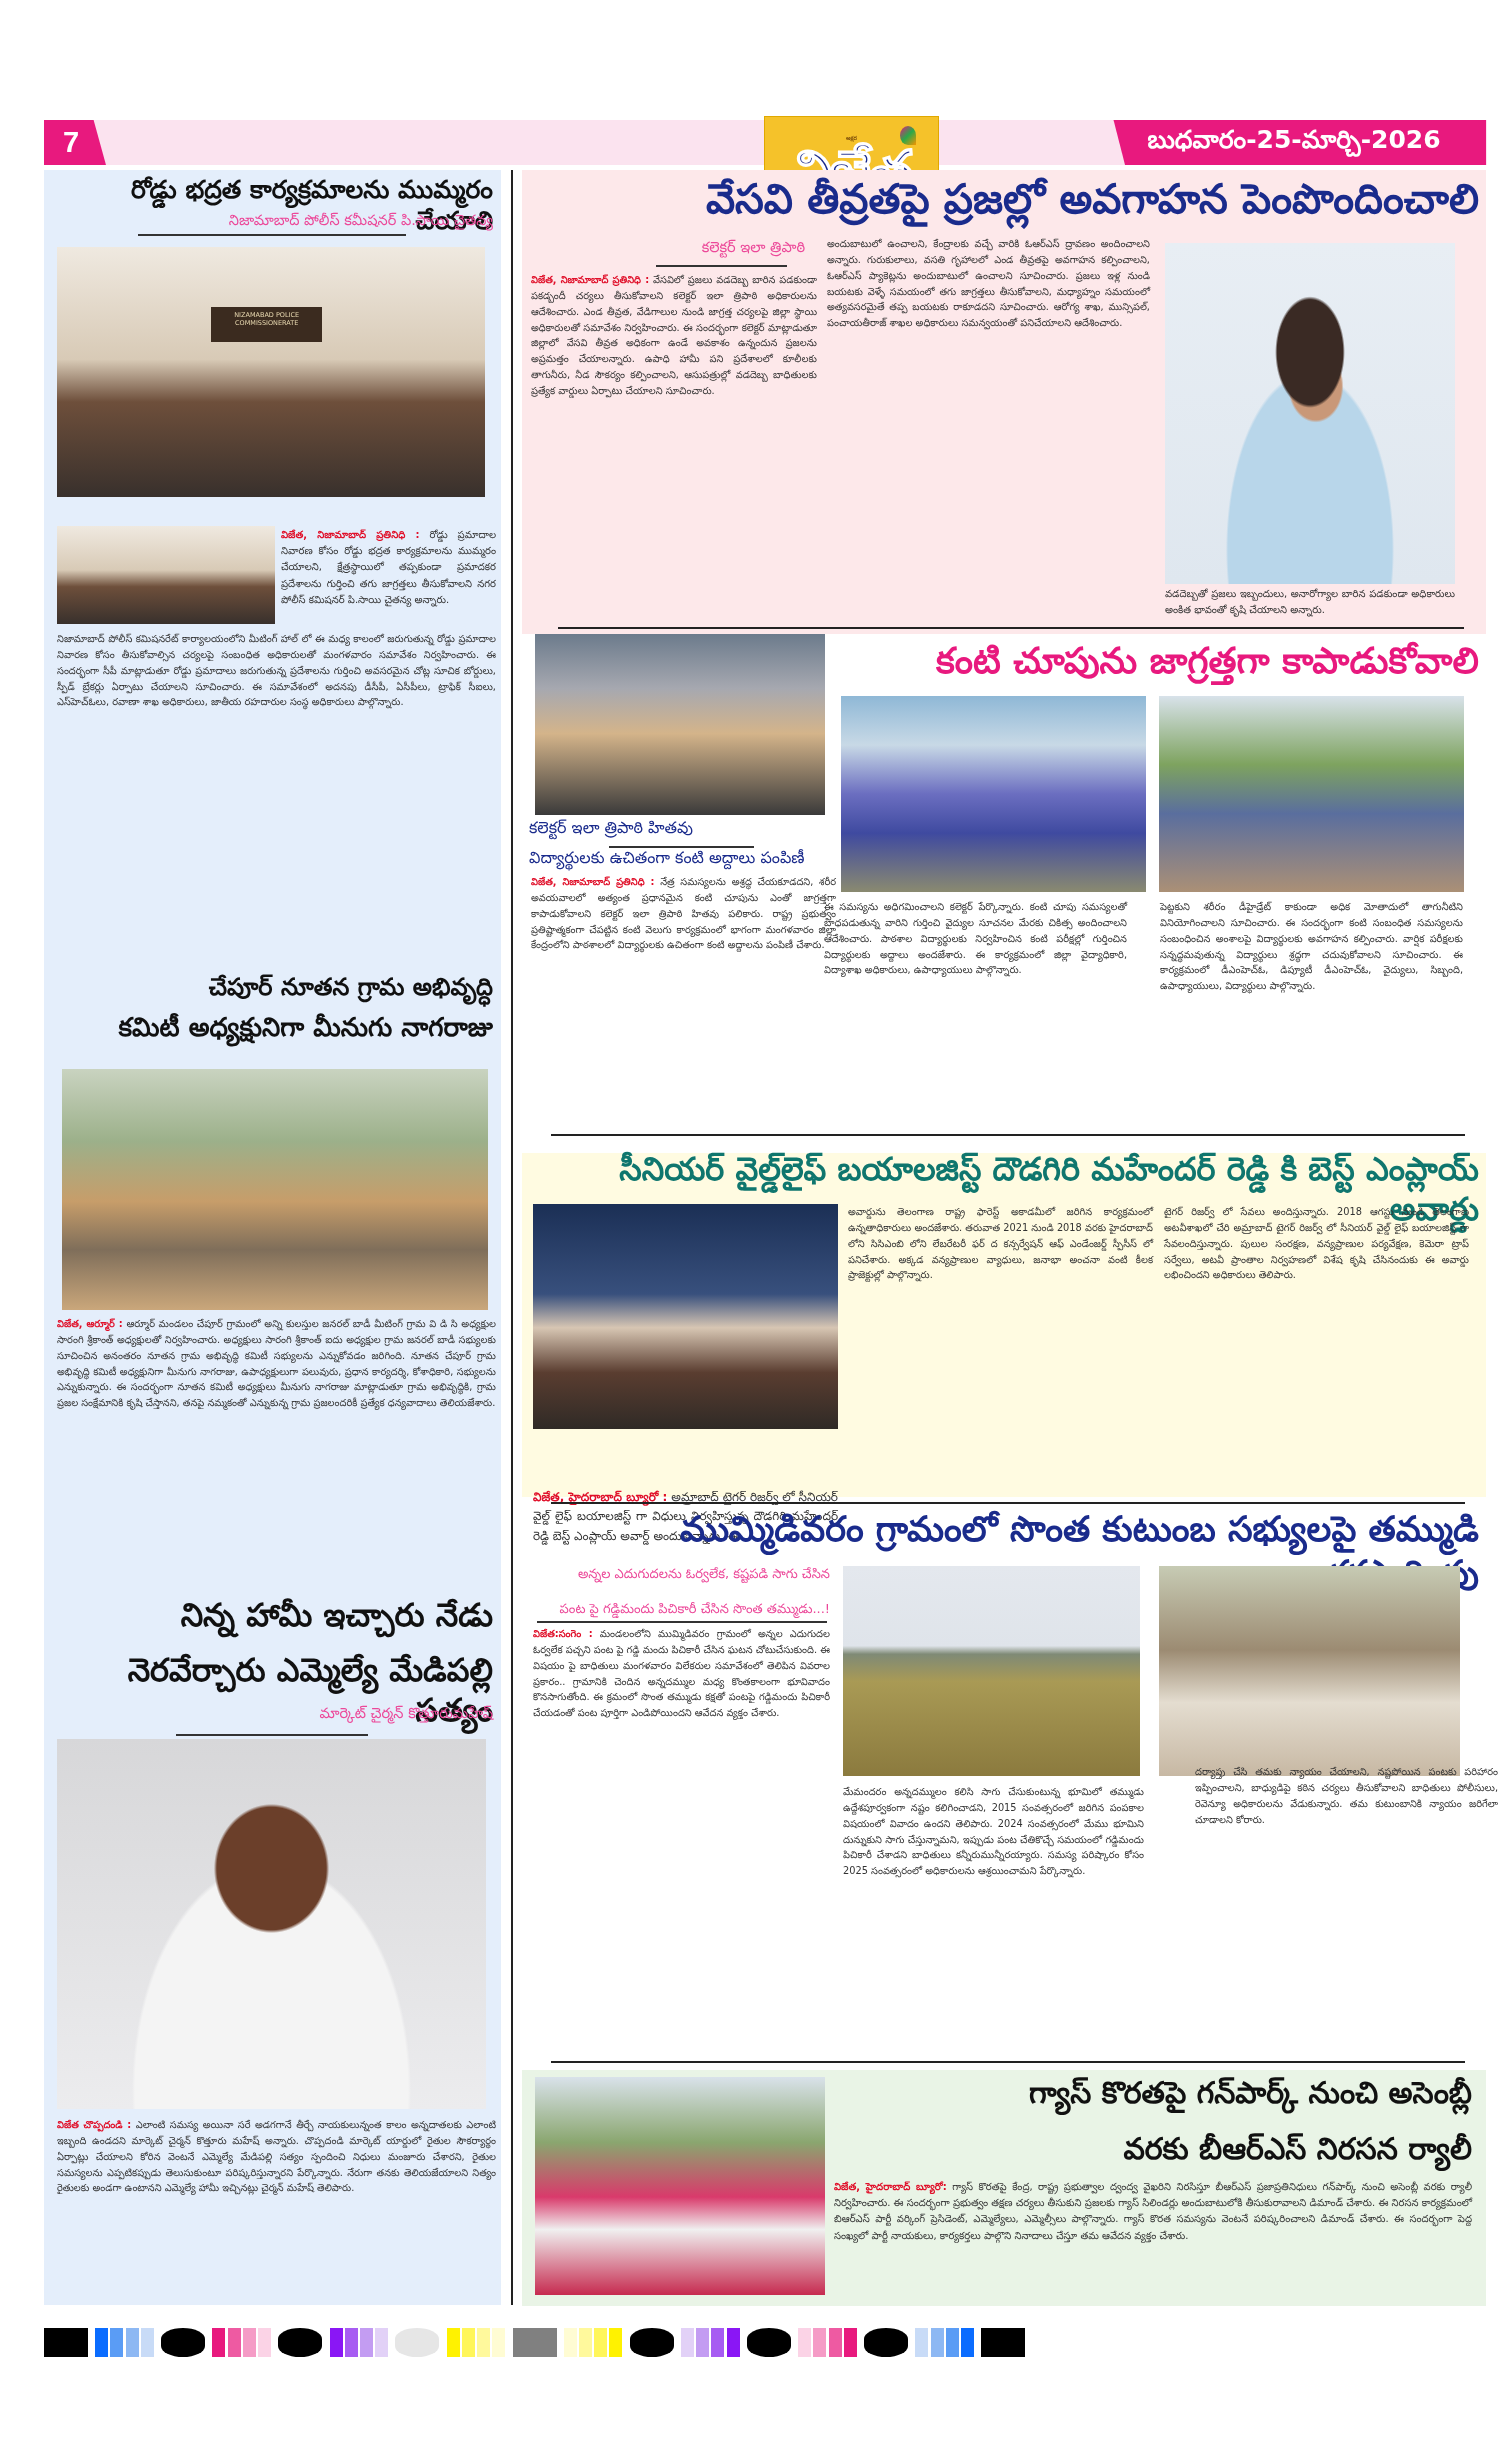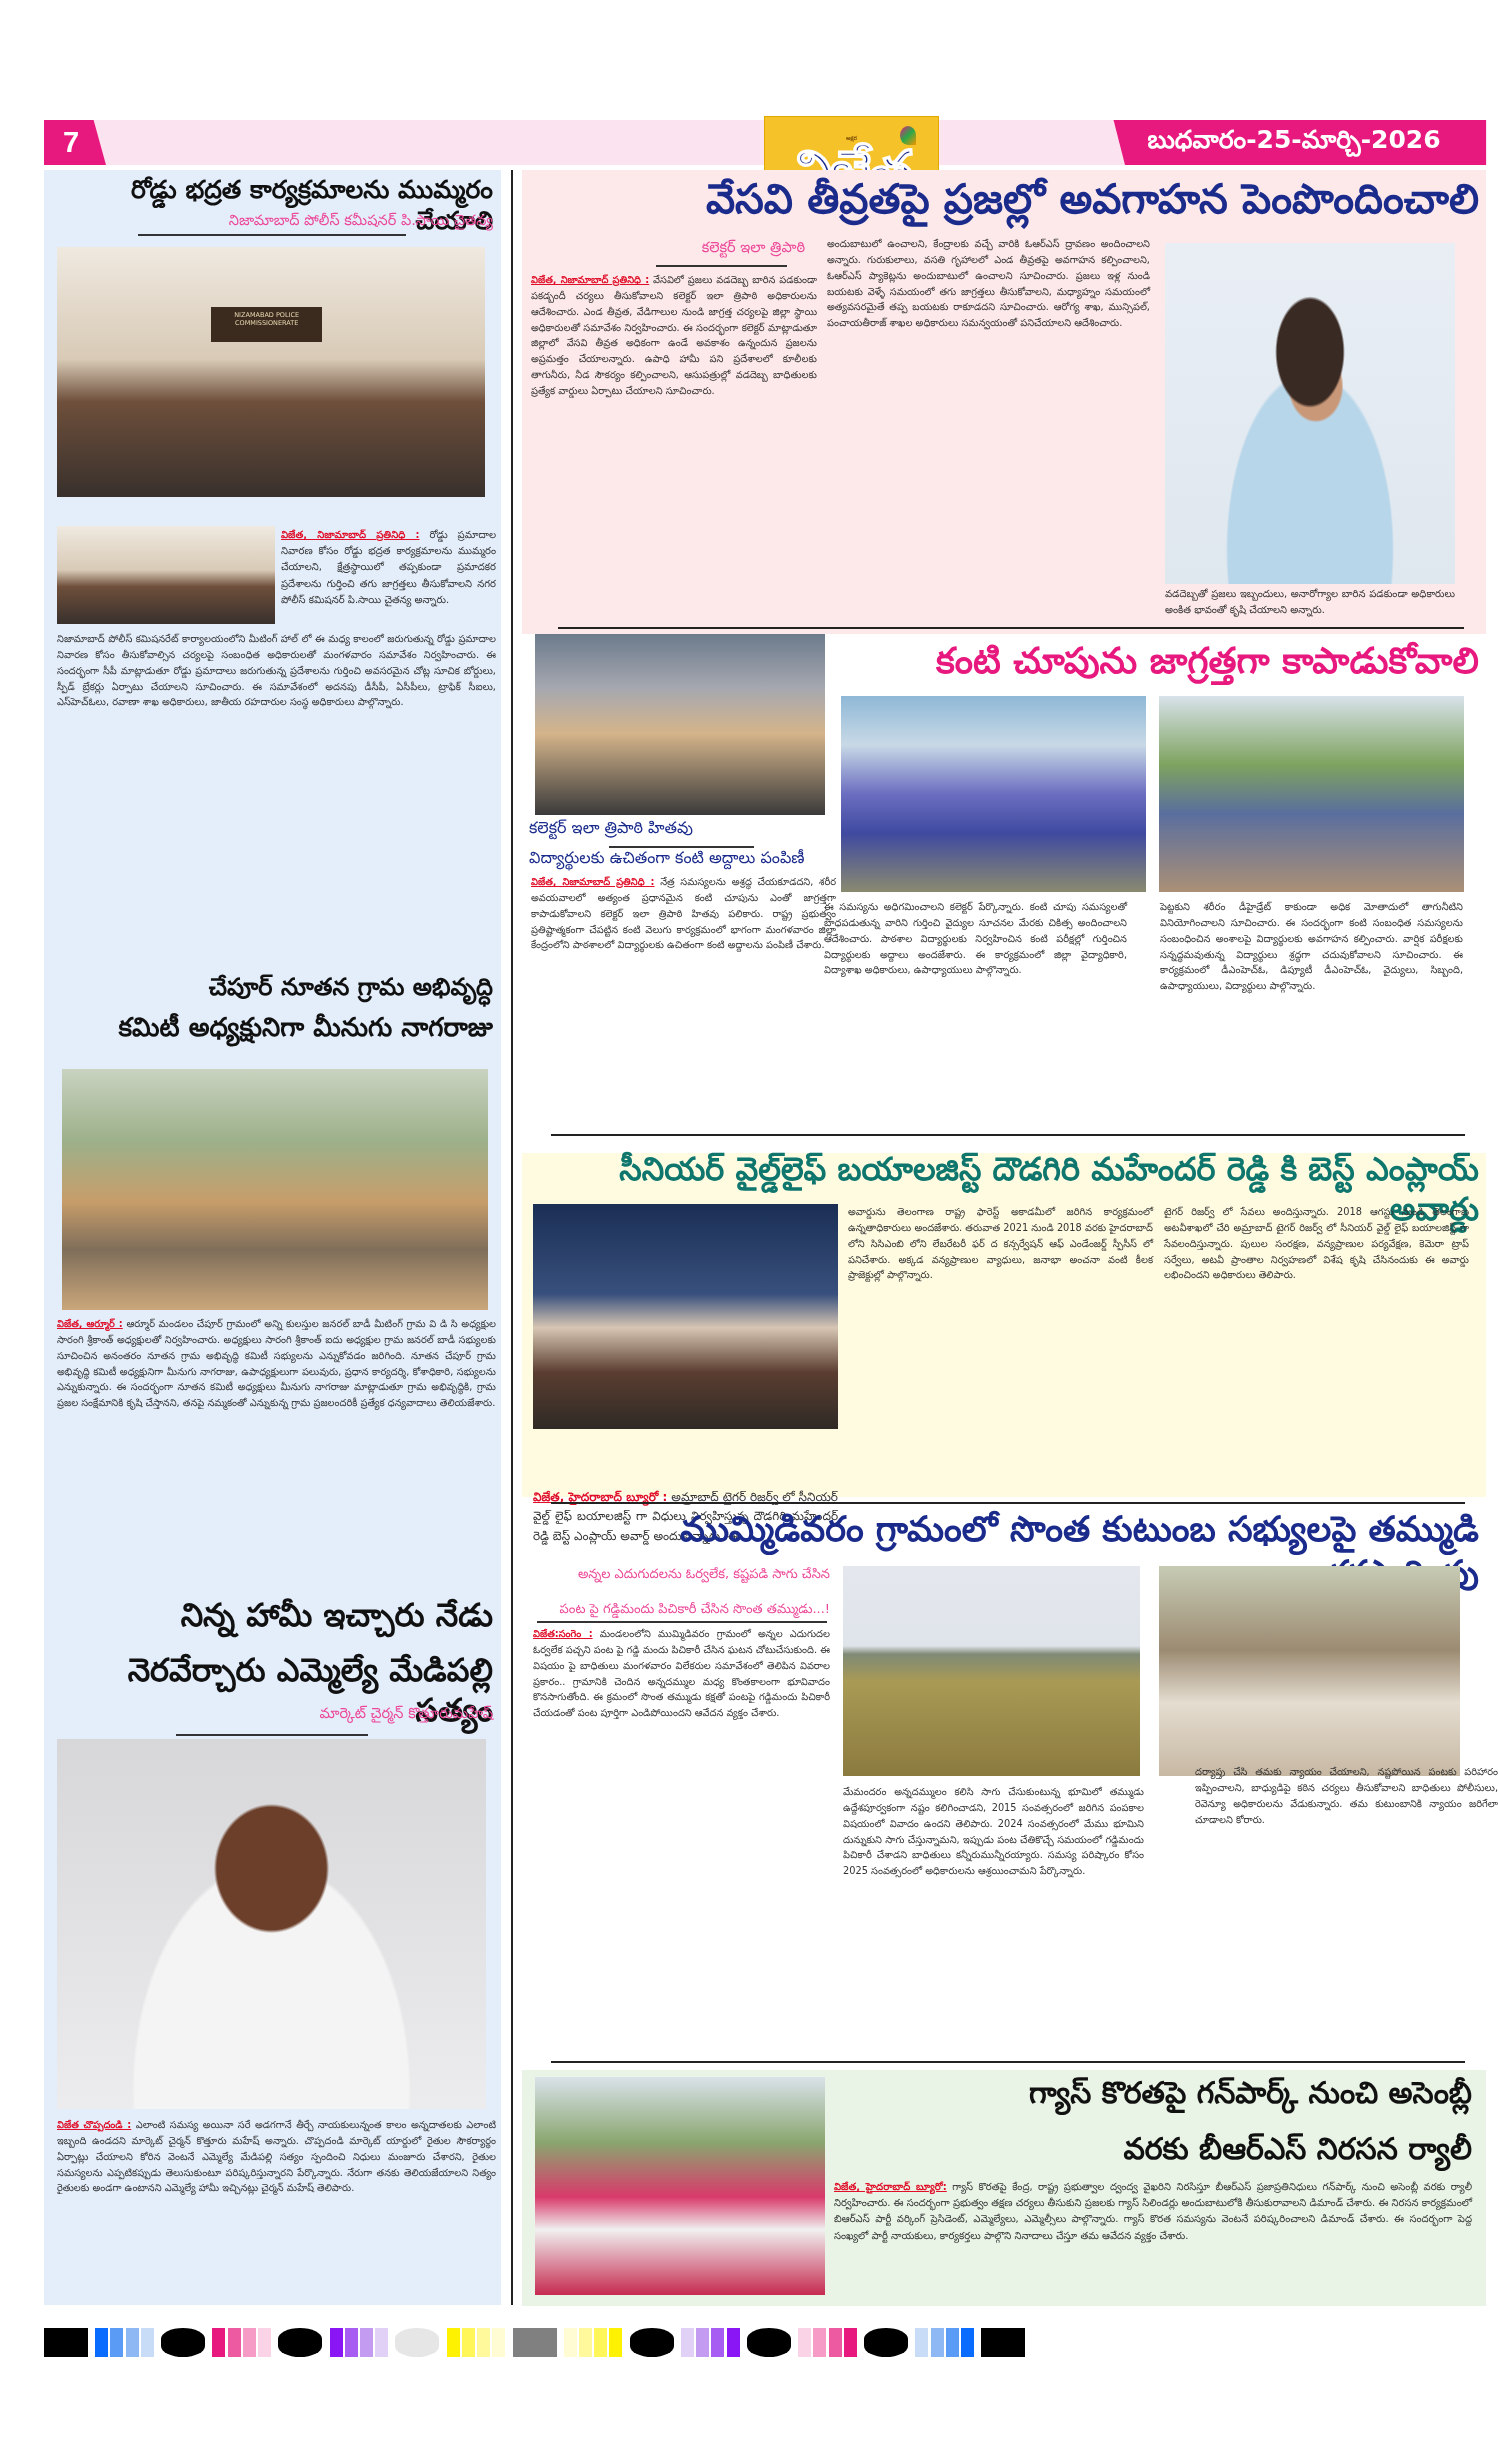--- a/index.html
+++ b/index.html
@@ -16,21 +16,21 @@
   .date-box { left: 1102px; top: 120px; width: 384px; height: 45px; background: #e8197e; color: #fff; font: bold 25px "DejaVu Sans", sans-serif; display: flex; align-items: center; justify-content: center; clip-path: polygon(3% 0, 100% 0, 100% 100%, 6% 100%); }
 
   
   .left-col { left: 44px; top: 170px; width: 457px; height: 2135px; background: #e4eefb; }
   .vline { left: 511px; top: 170px; width: 1.5px; height: 2135px; background: #222; }
   .headline { text-align: right; font-weight: bold; line-height: 1.25; }
   .h-black { color: #111; }
   .sub-red { color: #ec4899; font-size: 14.5px; text-align: right; }
   .rule { height: 1.5px; background: #333; }
   .body-text { font-size: 9.8px; line-height: 1.62; color: #333; text-align: justify; }
-  .dateline { color: #e0102a; font-weight: bold; text-decoration: underline; }
+  .dateline { color: #e0102a; font-weight: bold; }
 
   .photo { background: #9aa3ad; overflow: hidden; }
   .photo-meeting { background: linear-gradient(180deg, #efe9e0 0%, #d8cab6 45%, #6e4f3b 62%, #38302c 100%); }
   .photo-meeting .plate { position: absolute; left: 36%; top: 24%; width: 26%; height: 14%; background: #3b2b1f; color: #e8d9b0; font-size: 6.5px; text-align: center; padding-top: 4.4px; }
   .photo-village { background: linear-gradient(180deg, #c9d3c0 0%, #9cb08a 30%, #c79d6a 55%, #7f6e5a 75%, #caa77b 100%); }
   .photo-portrait { background: radial-gradient(ellipse at 50% 35%, #6b3f2a 0 18%, transparent 19%), radial-gradient(ellipse at 50% 95%, #f4f4f4 0 45%, transparent 46%), linear-gradient(180deg, #d7d7d9 0%, #ececee 100%); }
   .photo-collector { background: radial-gradient(ellipse at 50% 32%, #3a2a24 0 16%, transparent 17%), radial-gradient(ellipse at 52% 42%, #c99878 0 12%, transparent 13%), radial-gradient(ellipse at 50% 90%, #b8d6ea 0 40%, transparent 41%), linear-gradient(180deg, #e8eef4 0%, #dfe7ef 100%); }
   .photo-students { background: linear-gradient(180deg, #8fb8d6 0%, #c8d9e6 25%, #6b6ec0 50%, #3f4aa0 70%, #8a8a70 100%); }
   .photo-tree { background: linear-gradient(180deg, #d8e2ea 0%, #7ea35f 35%, #5a6e9e 60%, #ab9076 100%); }
   .photo-group { background: linear-gradient(180deg, #6c7b8c 0%, #a6a8b0 30%, #d4b48a 55%, #3a3a3a 100%); }

